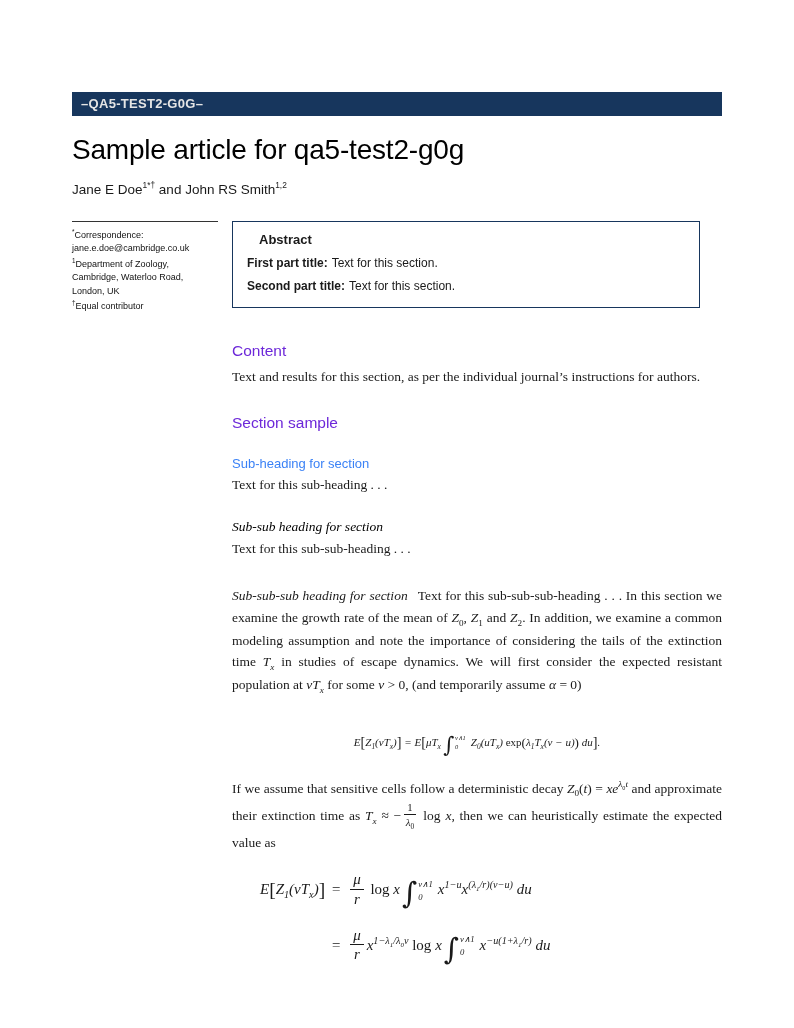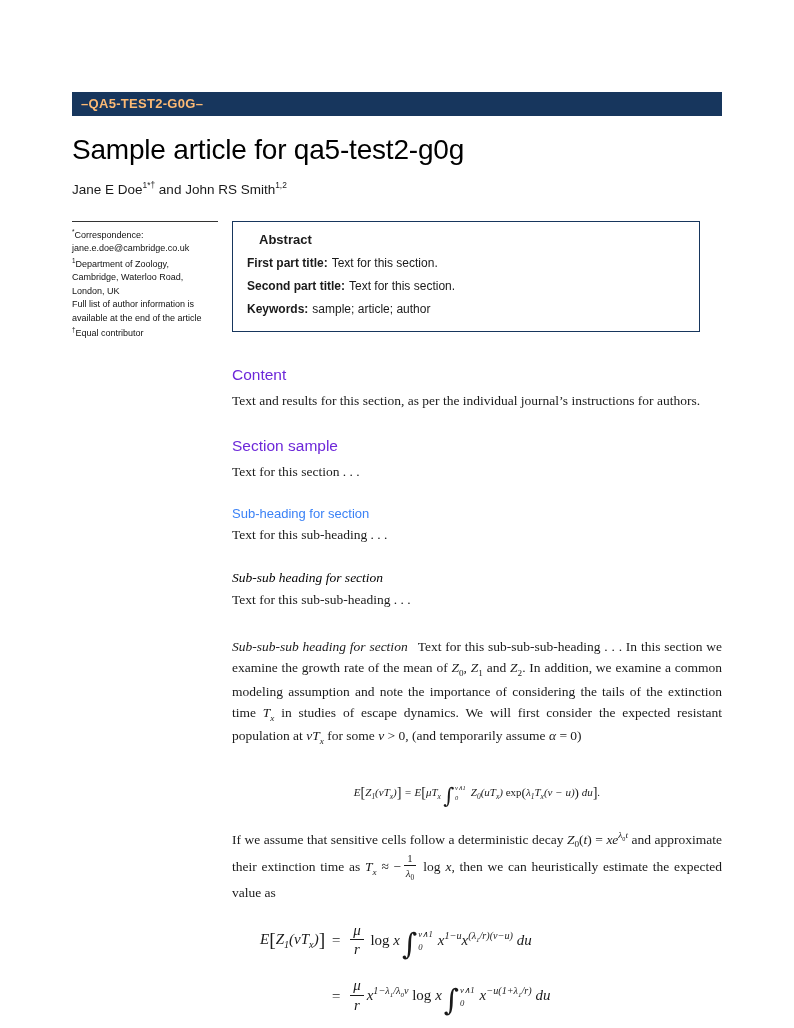--- a/index.html
+++ b/index.html
@@ -8,21 +8,21 @@
   .page{
     width:794px; min-height:1028px; margin:0 auto; background:#fff;
     padding:36px 72px 40px; color:#1a1a1a;
     font-family:"Liberation Serif", serif;
   }
   .running-header{
     font-family:"Liberation Sans", sans-serif;
     font-size:9.5px; color:#222; letter-spacing:0.2px;
   }
   .banner{
-    margin-top:56px; background:var(--accent); color:#fdba74;
+    margin-top:56px; background:var(--accent); color:#e5e5e5;
     font-family:"Liberation Sans", sans-serif; font-weight:bold;
     font-size:13px; padding:4px 9px 5px; letter-spacing:0.3px;
   }
   .title{
     margin-top:18px; font-family:"Liberation Sans", sans-serif;
     font-weight:normal; font-size:28px; color:#000; letter-spacing:-0.2px;
   }
   .authors{
     margin-top:14px; font-family:"Liberation Sans", sans-serif; font-size:13.5px;
   }
@@ -95,46 +95,41 @@
 
   <h1 class="title">Sample article for qa5-test2-g0g</h1>
 
   <div class="authors">Jane E Doe<sup>1*†</sup> and John RS Smith<sup>1,2</sup></div>
 
   <div class="cols">
 
     <aside class="sidebar">
       <p><sup>*</sup>Correspondence:<br>jane.e.doe@cambridge.co.uk</p>
       <p><sup>1</sup>Department of Zoology,<br>Cambridge, Waterloo Road,<br>London, UK</p>
-      <p>Full list of author information is<br>available at the end of the article</p>
       <p><sup>†</sup>Equal contributor</p>
     </aside>
 
     <div class="main">
 
       <div class="abstract-box">
         <div class="ab-head">Abstract</div>
         <p class="ab-row">
           <b class="ab-label">First part title:</b><span>Text for this section.</span>
         </p>
         <p class="ab-row">
           <b class="ab-label">Second part title:</b><span>Text for this section.</span>
         </p>
-        <p class="ab-row">
-          <b class="ab-label">Keywords:</b><span>sample; article; author</span>
-        </p>
       </div>
 
       <section class="content">
 
         <h2 class="c first">Content</h2>
         <p class="body">Text and results for this section, as per the individual journal’s instructions for authors.</p>
 
         <h2 class="c">Section sample</h2>
-        <p class="body">Text for this section . . .</p>
 
         <h3 class="c">Sub-heading for section</h3>
         <p class="body">Text for this sub-heading . . .</p>
 
         <h4 class="c">Sub-sub heading for section</h4>
         <p class="body">Text for this sub-sub-heading . . .</p>
 
         <p class="body runin-p">
           <i class="runin">Sub-sub-sub heading for section</i><span>Text for this sub-sub-sub-heading . . . In this section we examine the growth rate of the mean of <i>Z</i><sub>0</sub>, <i>Z</i><sub>1</sub> and <i>Z</i><sub>2</sub>. In addition, we examine a common modeling assumption and note the importance of considering the tails of the extinction time <i>T</i><sub><i>x</i></sub> in studies of escape dynamics. We will first consider the expected resistant population at <i>vT</i><sub><i>x</i></sub> for some <i>v</i> &gt; 0, (and temporarily assume <i>α</i> = 0)</span>
         </p>

